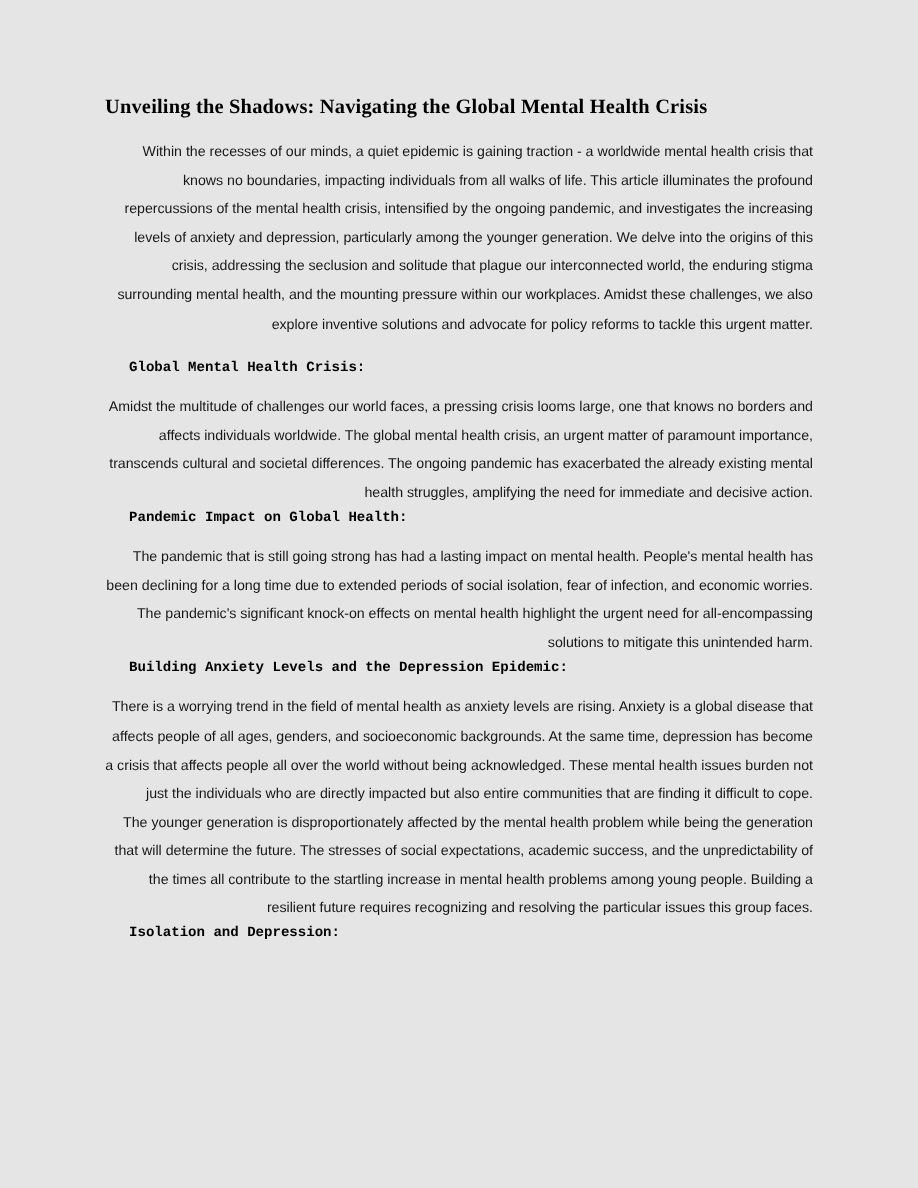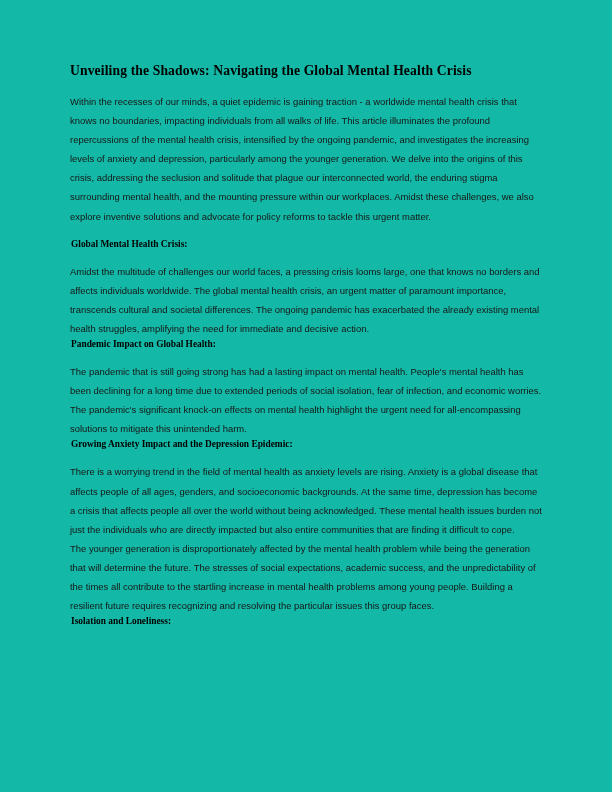--- a/index.html
+++ b/index.html
@@ -13,47 +13,47 @@
     overflow: hidden;
     font-family: "Liberation Sans", sans-serif;
     color: #000000;
     -webkit-font-smoothing: antialiased;
   }
   .page {
     box-sizing: border-box;
     width: 612px;
     height: 792px;
     padding: 62px 70px 70px 70px;
-    background: #14b8a6;
+    background: #e5e5e5;
   }
   .doc-title {
     font-family: "Liberation Serif", serif;
     font-weight: bold;
     font-size: 13.6px;
     line-height: 17px;
     letter-spacing: 0.01em;
     margin: 0 0 13px 0;
     color: #000000;
   }
   .section-heading {
-    font-family: Liberation Serif, serif;
+    font-family: Liberation Mono, monospace;
     font-weight: bold;
     font-size: 9.4px;
     line-height: 13px;
-    margin: 0 0 11px 1px;
+    margin: 0 0 11px 16px;
     color: #000000;
   }
   .body-text {
     font-family: "Liberation Sans", sans-serif;
     font-weight: normal;
     font-size: 9.45px;
     line-height: 19.1px;
     margin: 0 0 12px 0;
     color: #161616;
-    text-align: left;
+    text-align: right;
   }
   .body-text:last-child,
   .section-heading:last-child {
     margin-bottom: 0;
   }
   .section-block {
     margin: 0;
   }
   .section-block + .section-block {
     margin-top: 0;
@@ -72,25 +72,25 @@
     <h2 class="section-heading">Global Mental Health Crisis:</h2>
     <p class="body-text">Amidst the multitude of challenges our world faces, a pressing crisis looms large, one that knows no borders and affects individuals worldwide. The global mental health crisis, an urgent matter of paramount importance, transcends cultural and societal differences. The ongoing pandemic has exacerbated the already existing mental health struggles, amplifying the need for immediate and decisive action.</p>
   </div>
 
   <div class="section-block">
     <h2 class="section-heading">Pandemic Impact on Global Health:</h2>
     <p class="body-text">The pandemic that is still going strong has had a lasting impact on mental health. People's mental health has been declining for a long time due to extended periods of social isolation, fear of infection, and economic worries. The pandemic's significant knock-on effects on mental health highlight the urgent need for all-encompassing solutions to mitigate this unintended harm.</p>
   </div>
 
   <div class="section-block">
-    <h2 class="section-heading">Growing Anxiety Impact and the Depression Epidemic:</h2>
+    <h2 class="section-heading">Building Anxiety Levels and the Depression Epidemic:</h2>
     <p class="body-text">There is a worrying trend in the field of mental health as anxiety levels are rising. Anxiety is a global disease that affects people of all ages, genders, and socioeconomic backgrounds. At the same time, depression has become a crisis that affects people all over the world without being acknowledged. These mental health issues burden not just the individuals who are directly impacted but also entire communities that are finding it difficult to cope.</p>
   </div>
 
   <div class="section-block">
     <p class="body-text">The younger generation is disproportionately affected by the mental health problem while being the generation that will determine the future. The stresses of social expectations, academic success, and the unpredictability of the times all contribute to the startling increase in mental health problems among young people. Building a resilient future requires recognizing and resolving the particular issues this group faces.</p>
   </div>
 
   <div class="section-block">
-    <h2 class="section-heading">Isolation and Loneliness:</h2>
+    <h2 class="section-heading">Isolation and Depression:</h2>
   </div>
 
 </div>
 
 </body></html>

